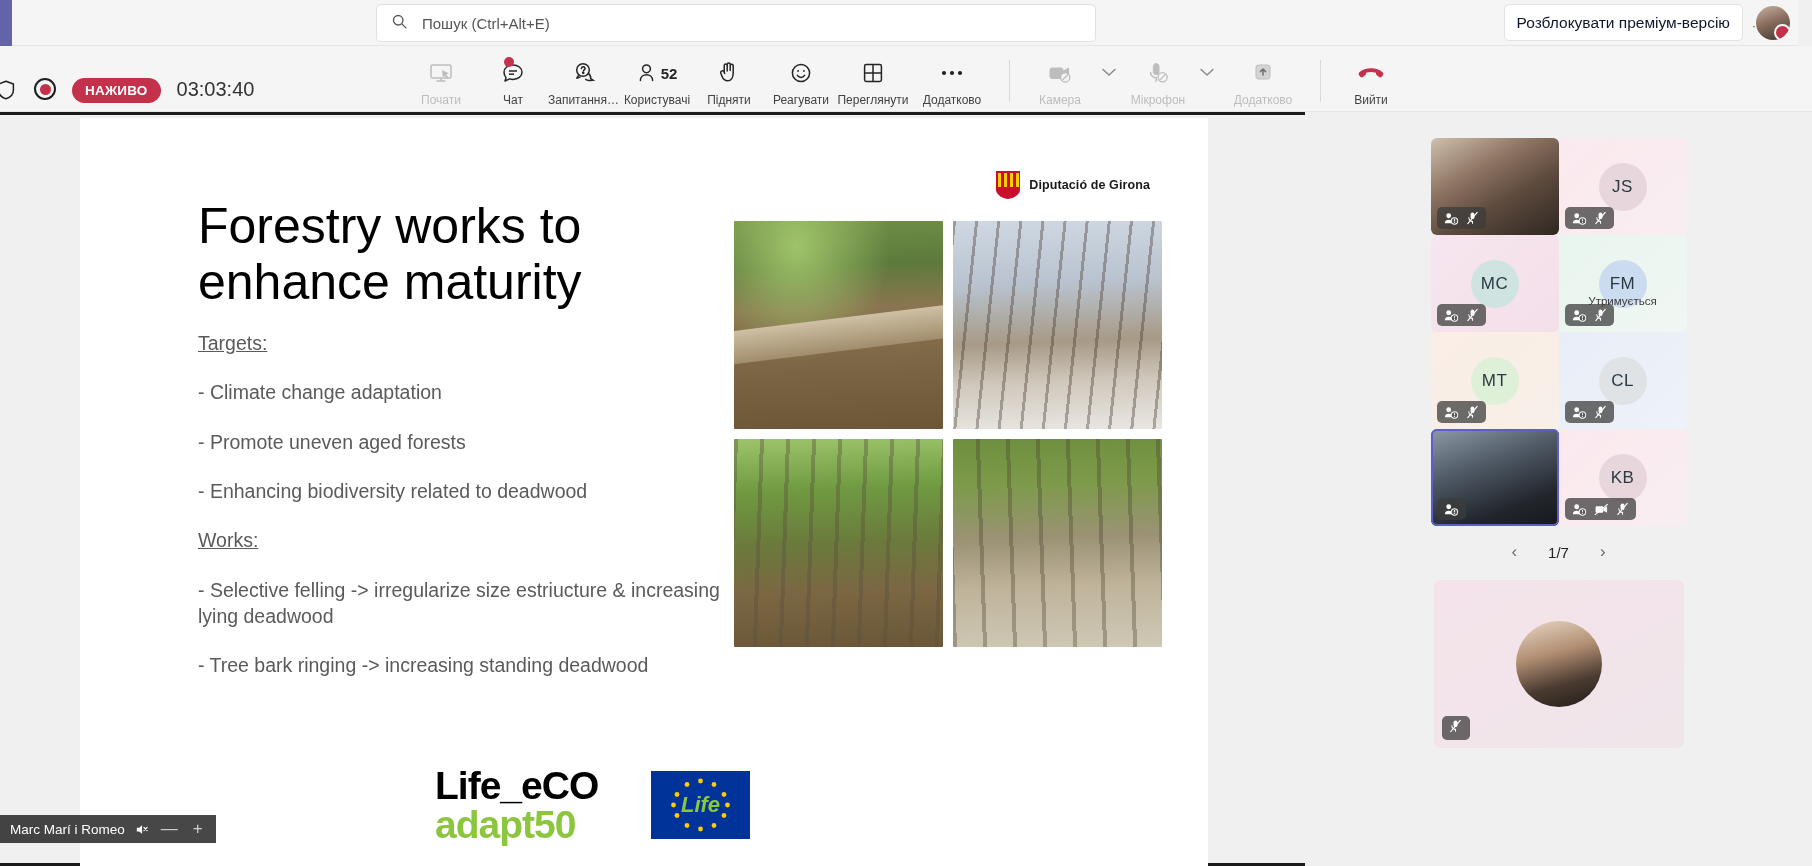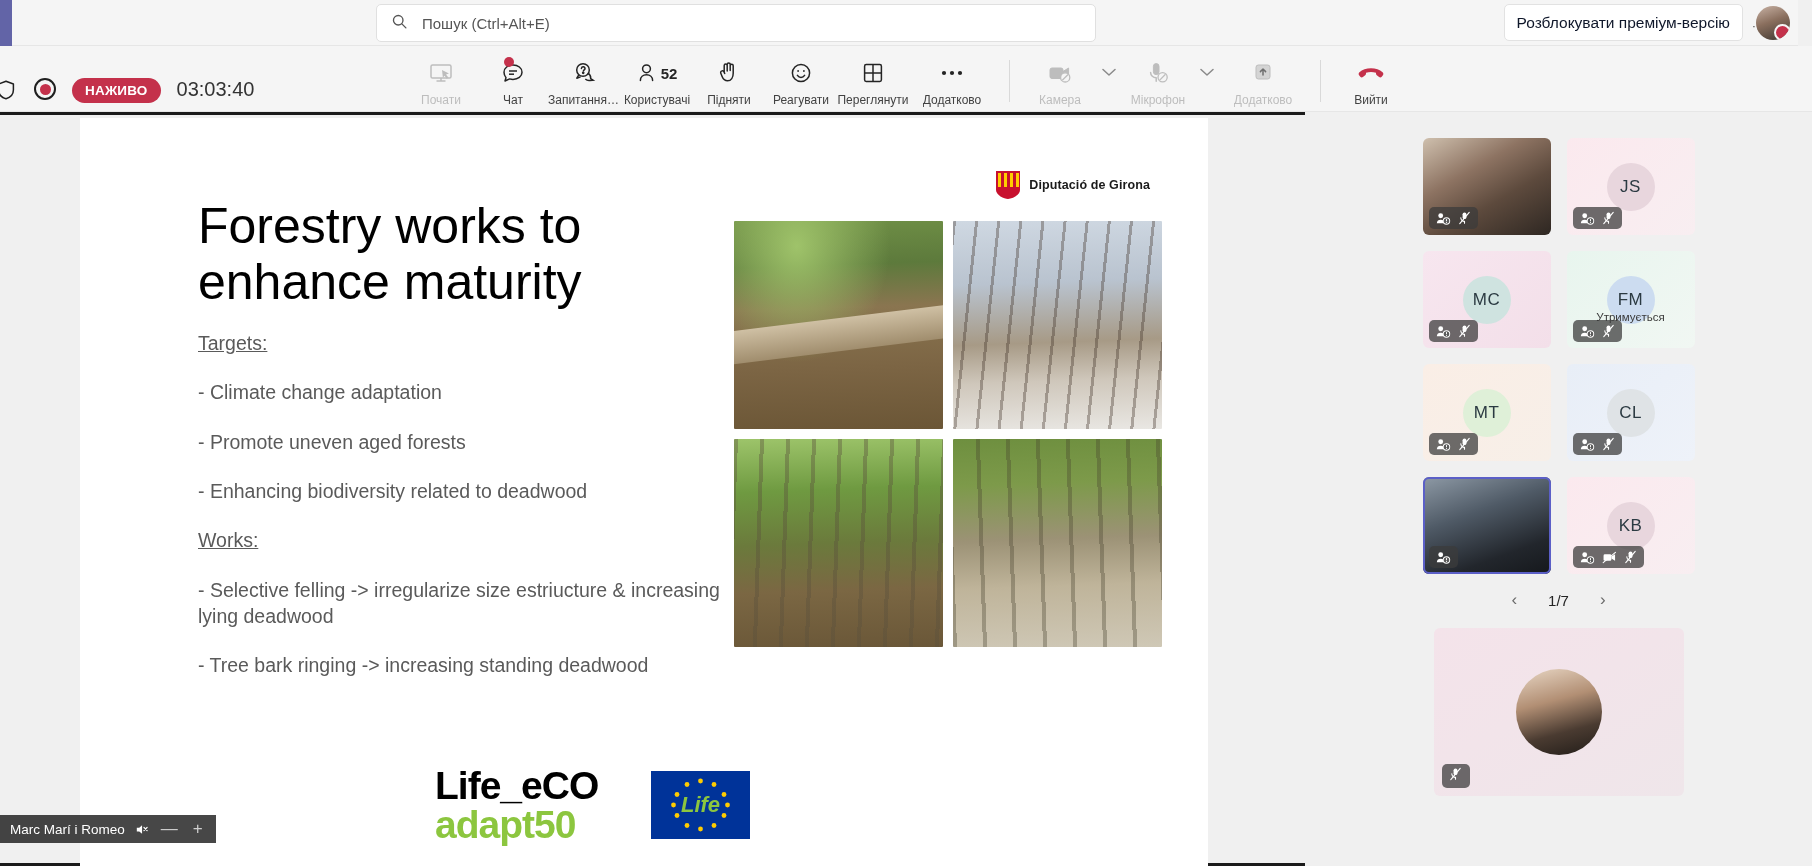--- a/index.html
+++ b/index.html
@@ -152,21 +152,21 @@
     gap: 9px; padding: 0 10px; font-size: 13.5px; z-index: 9;
   }
   .nb-ico { width: 15px; height: 15px; display:flex; }
   .nb-btn { font-size: 17px; color: #cfcfcf; padding: 0 3px; cursor: pointer; }
 
   
   .rail {
     position: absolute; right: 0; top: 112px; width: 507px; height: 754px;
     background: #f0f0f0; padding: 26px 8px 0 8px;
   }
-  .tiles { display: grid; grid-template-columns: 128px 128px; gap: 16px; justify-content: center; }
+  .tiles { display: grid; grid-template-columns: 128px 128px; gap: 0; justify-content: center; }
   .tile {
     width: 128px; height: 97px; border-radius: 6px; position: relative; overflow: hidden;
     background: #e9e9ec;
   }
   .tile.selected { outline: 2px solid #5b5fc7; outline-offset: -2px; }
   .tile .initials {
     position: absolute; left: 50%; top: 50%; transform: translate(-50%,-50%);
     width: 48px; height: 48px; border-radius: 50%;
     display: flex; align-items: center; justify-content: center;
     font-size: 17px; color: #2b3a42; letter-spacing: .5px;

